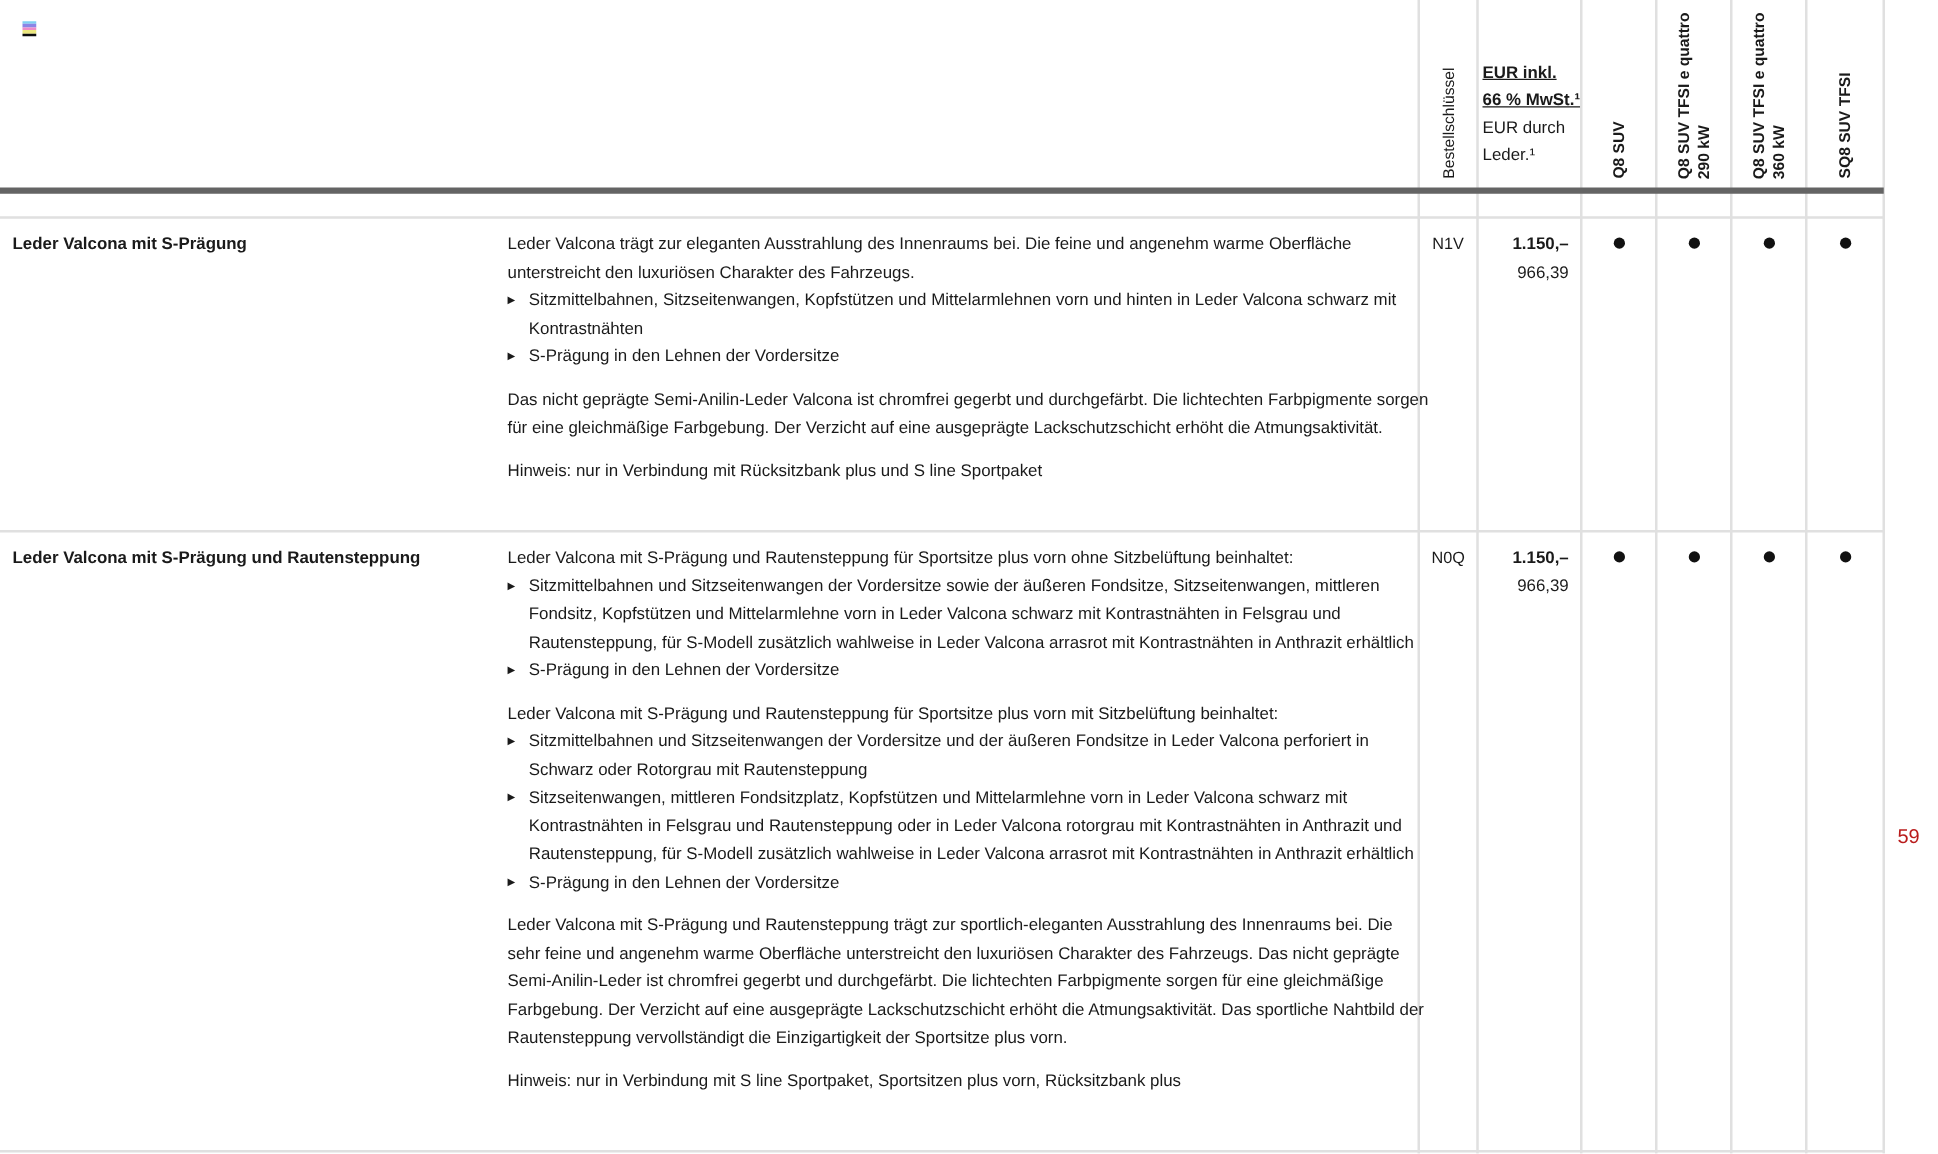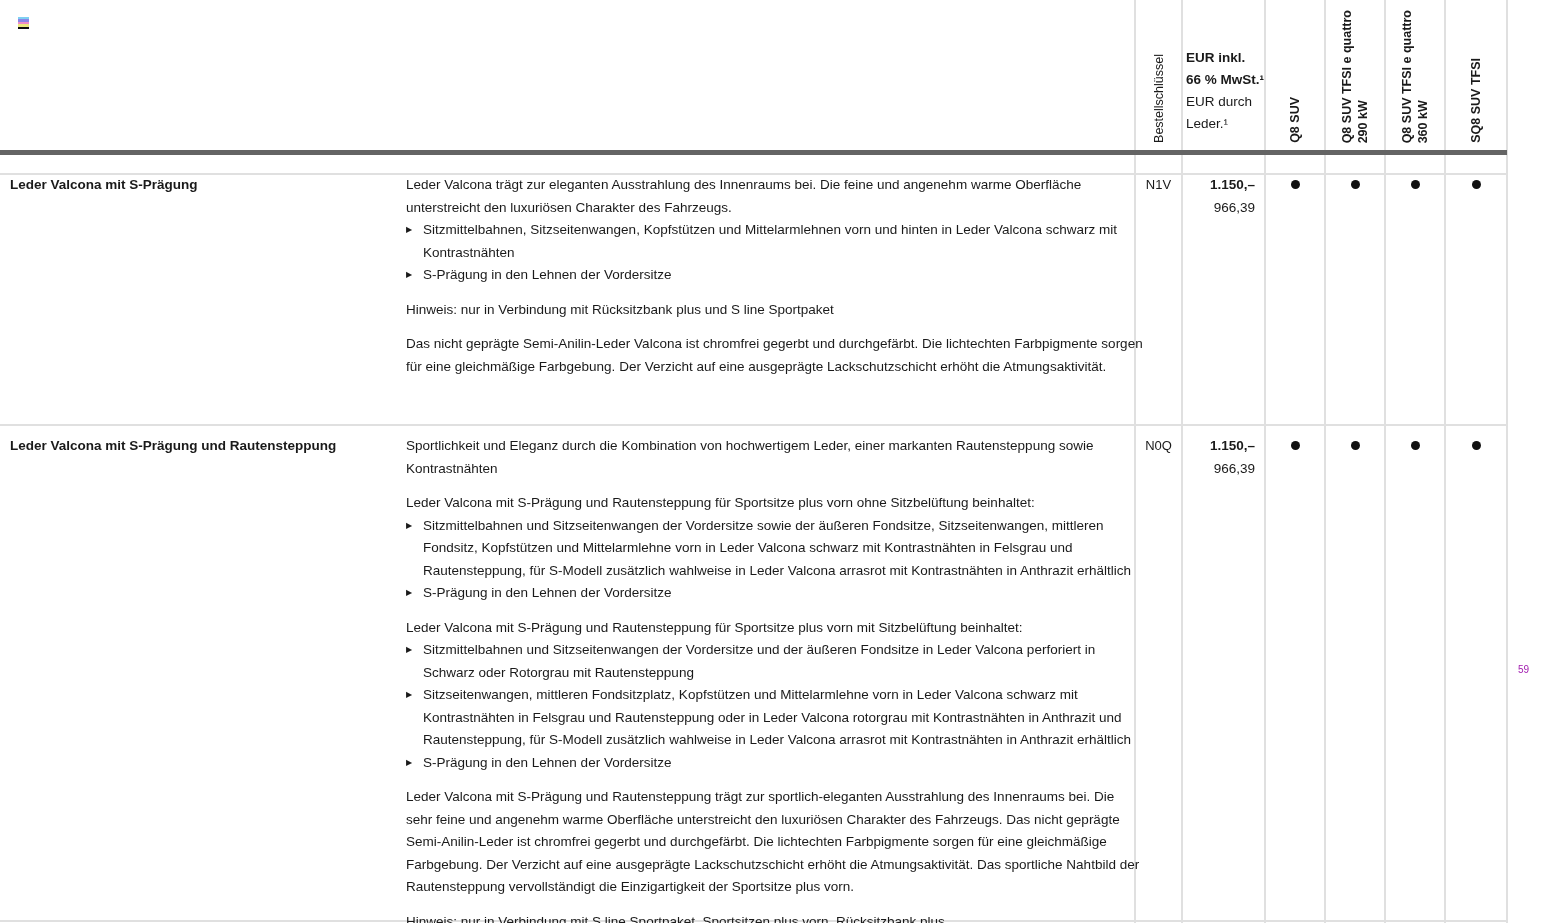--- a/index.html
+++ b/index.html
@@ -24,40 +24,40 @@
   .vhead{position:absolute;top:0;height:143px;display:flex;justify-content:center;align-items:flex-end;}
   .vtext{writing-mode:vertical-rl;transform:rotate(180deg);font-size:12.5px;line-height:16px;white-space:nowrap;}
   .vtext > span{display:block;}
   .vhead.bold .vtext{font-weight:700;}
   .col-code-h{left:1135px;width:47px;}
   .col-m0{left:1265px;width:60px;}
   .col-m1{left:1325px;width:60px;}
   .col-m2{left:1385px;width:60px;}
   .col-m3{left:1445px;width:62px;}
   .price-head{position:absolute;left:1186px;top:47px;width:78px;line-height:22px;font-size:13.5px;}
-  .price-head .b{font-weight:700;}
+  .price-head .b{font-weight:700;text-decoration:underline;}
   
   .row{position:absolute;left:0;width:1550px;}
   .row-title{position:absolute;left:10px;top:10px;width:372px;font-weight:700;}
   .row-desc{position:absolute;left:393px;top:10px;width:738px;margin-left:13px;}
   .row-code{position:absolute;left:1135px;top:10px;width:47px;text-align:center;font-size:13px;}
   .row-price{position:absolute;left:1182px;top:10px;width:73px;text-align:right;}
   .row-price .p1{font-weight:700;}
   .row-dots{position:absolute;left:1265px;top:10px;display:flex;}
   .dot-cell{width:60px;display:flex;justify-content:center;}
   .dot-cell.mc3{width:62px;}
   .dot{width:9px;height:9px;border-radius:50%;background:#111;margin-top:6px;}
   
   .block{margin-top:12px;}
   .block:first-child{margin-top:0;}
   .block.tight{margin-top:0;}
   .bullet-item{position:relative;padding-left:17px;}
   .bullet-marker{position:absolute;left:0;top:0;font-size:8px;line-height:22.5px;}
   
-  .page-number{position:absolute;left:1518px;top:659px;font-size:10px;color:#a21caf;}
+  .page-number{position:absolute;left:1518px;top:659px;font-size:16px;color:#b91c1c;}
 </style>
 </head>
 <body>
 
 <div id="page">
 
   <div class="color-mark">
       <div class="stripe" style="background: rgb(127, 208, 242);"></div>
       <div class="stripe" style="background: rgb(138, 134, 230);"></div>
       <div class="stripe" style="background: rgb(238, 140, 200);"></div>
@@ -107,30 +107,30 @@
     <span class="vtext">
         <span>SQ8 SUV TFSI</span>
       </span>
   </div>
 
   <div class="thick-rule"></div>
   <div class="hline" style="top:173px"></div>
   <div class="hline" style="top:424px"></div>
   <div class="hline" style="top:920px"></div>
 
-  <div class="row" style="top:164px;height:259px">
+  <div class="row" style="top:174px;height:259px">
     <div class="row-title">Leder Valcona mit S-Prägung</div>
     <div class="row-desc">
         <div class="block para">Leder Valcona trägt zur eleganten Ausstrahlung des Innenraums bei. Die feine und angenehm warme Oberfläche unterstreicht den luxuriösen Charakter des Fahrzeugs.</div>
         <div class="block bullets tight">
           <div class="bullet-item"><span class="bullet-marker">▶</span><span>Sitzmittelbahnen, Sitzseitenwangen, Kopfstützen und Mittelarmlehnen vorn und hinten in Leder Valcona schwarz mit Kontrastnähten</span></div>
           <div class="bullet-item"><span class="bullet-marker">▶</span><span>S-Prägung in den Lehnen der Vordersitze</span></div>
         </div>
+        <div class="block para">Das nicht geprägte Semi-Anilin-Leder Valcona ist chromfrei gegerbt und durchgefärbt. Die lichtechten Farbpigmente sorgen für eine gleichmäßige Farbgebung. Der Verzicht auf eine ausgeprägte Lackschutzschicht erhöht die Atmungsaktivität.</div>
         <div class="block para">Hinweis: nur in Verbindung mit Rücksitzbank plus und S line Sportpaket</div>
-        <div class="block para">Das nicht geprägte Semi-Anilin-Leder Valcona ist chromfrei gegerbt und durchgefärbt. Die lichtechten Farbpigmente sorgen für eine gleichmäßige Farbgebung. Der Verzicht auf eine ausgeprägte Lackschutzschicht erhöht die Atmungsaktivität.</div>
       </div>
     <div class="row-code">N1V</div>
     <div class="row-price">
       <div class="p1">1.150,–</div>
       <div class="p2">966,39</div>
     </div>
     <div class="row-dots">
         <div class="dot-cell mc0">
           <span class="dot" style="background: rgb(17, 17, 17);"></span>
         </div>
@@ -142,21 +142,20 @@
         </div>
         <div class="dot-cell mc3">
           <span class="dot" style="background: rgb(17, 17, 17);"></span>
         </div>
       </div>
   </div>
 
   <div class="row" style="top:425px;height:498px">
     <div class="row-title">Leder Valcona mit S-Prägung und Rautensteppung</div>
     <div class="row-desc">
-        <div class="block para">Sportlichkeit und Eleganz durch die Kombination von hochwertigem Leder, einer markanten Rautensteppung sowie Kontrastnähten</div>
         <div class="block para">Leder Valcona mit S-Prägung und Rautensteppung für Sportsitze plus vorn ohne Sitzbelüftung beinhaltet:</div>
         <div class="block bullets tight">
           <div class="bullet-item"><span class="bullet-marker">▶</span><span>Sitzmittelbahnen und Sitzseitenwangen der Vordersitze sowie der äußeren Fondsitze, Sitzseitenwangen, mittleren Fondsitz, Kopfstützen und Mittelarmlehne vorn in Leder Valcona schwarz mit Kontrastnähten in Felsgrau und Rautensteppung, für S-Modell zusätzlich wahlweise in Leder Valcona arrasrot mit Kontrastnähten in Anthrazit erhältlich</span></div>
           <div class="bullet-item"><span class="bullet-marker">▶</span><span>S-Prägung in den Lehnen der Vordersitze</span></div>
         </div>
         <div class="block para">Leder Valcona mit S-Prägung und Rautensteppung für Sportsitze plus vorn mit Sitzbelüftung beinhaltet:</div>
         <div class="block bullets tight">
           <div class="bullet-item"><span class="bullet-marker">▶</span><span>Sitzmittelbahnen und Sitzseitenwangen der Vordersitze und der äußeren Fondsitze in Leder Valcona perforiert in Schwarz oder Rotorgrau mit Rautensteppung</span></div>
           <div class="bullet-item"><span class="bullet-marker">▶</span><span>Sitzseitenwangen, mittleren Fondsitzplatz, Kopfstützen und Mittelarmlehne vorn in Leder Valcona schwarz mit Kontrastnähten in Felsgrau und Rautensteppung oder in Leder Valcona rotorgrau mit Kontrastnähten in Anthrazit und Rautensteppung, für S-Modell zusätzlich wahlweise in Leder Valcona arrasrot mit Kontrastnähten in Anthrazit erhältlich</span></div>
           <div class="bullet-item"><span class="bullet-marker">▶</span><span>S-Prägung in den Lehnen der Vordersitze</span></div>

